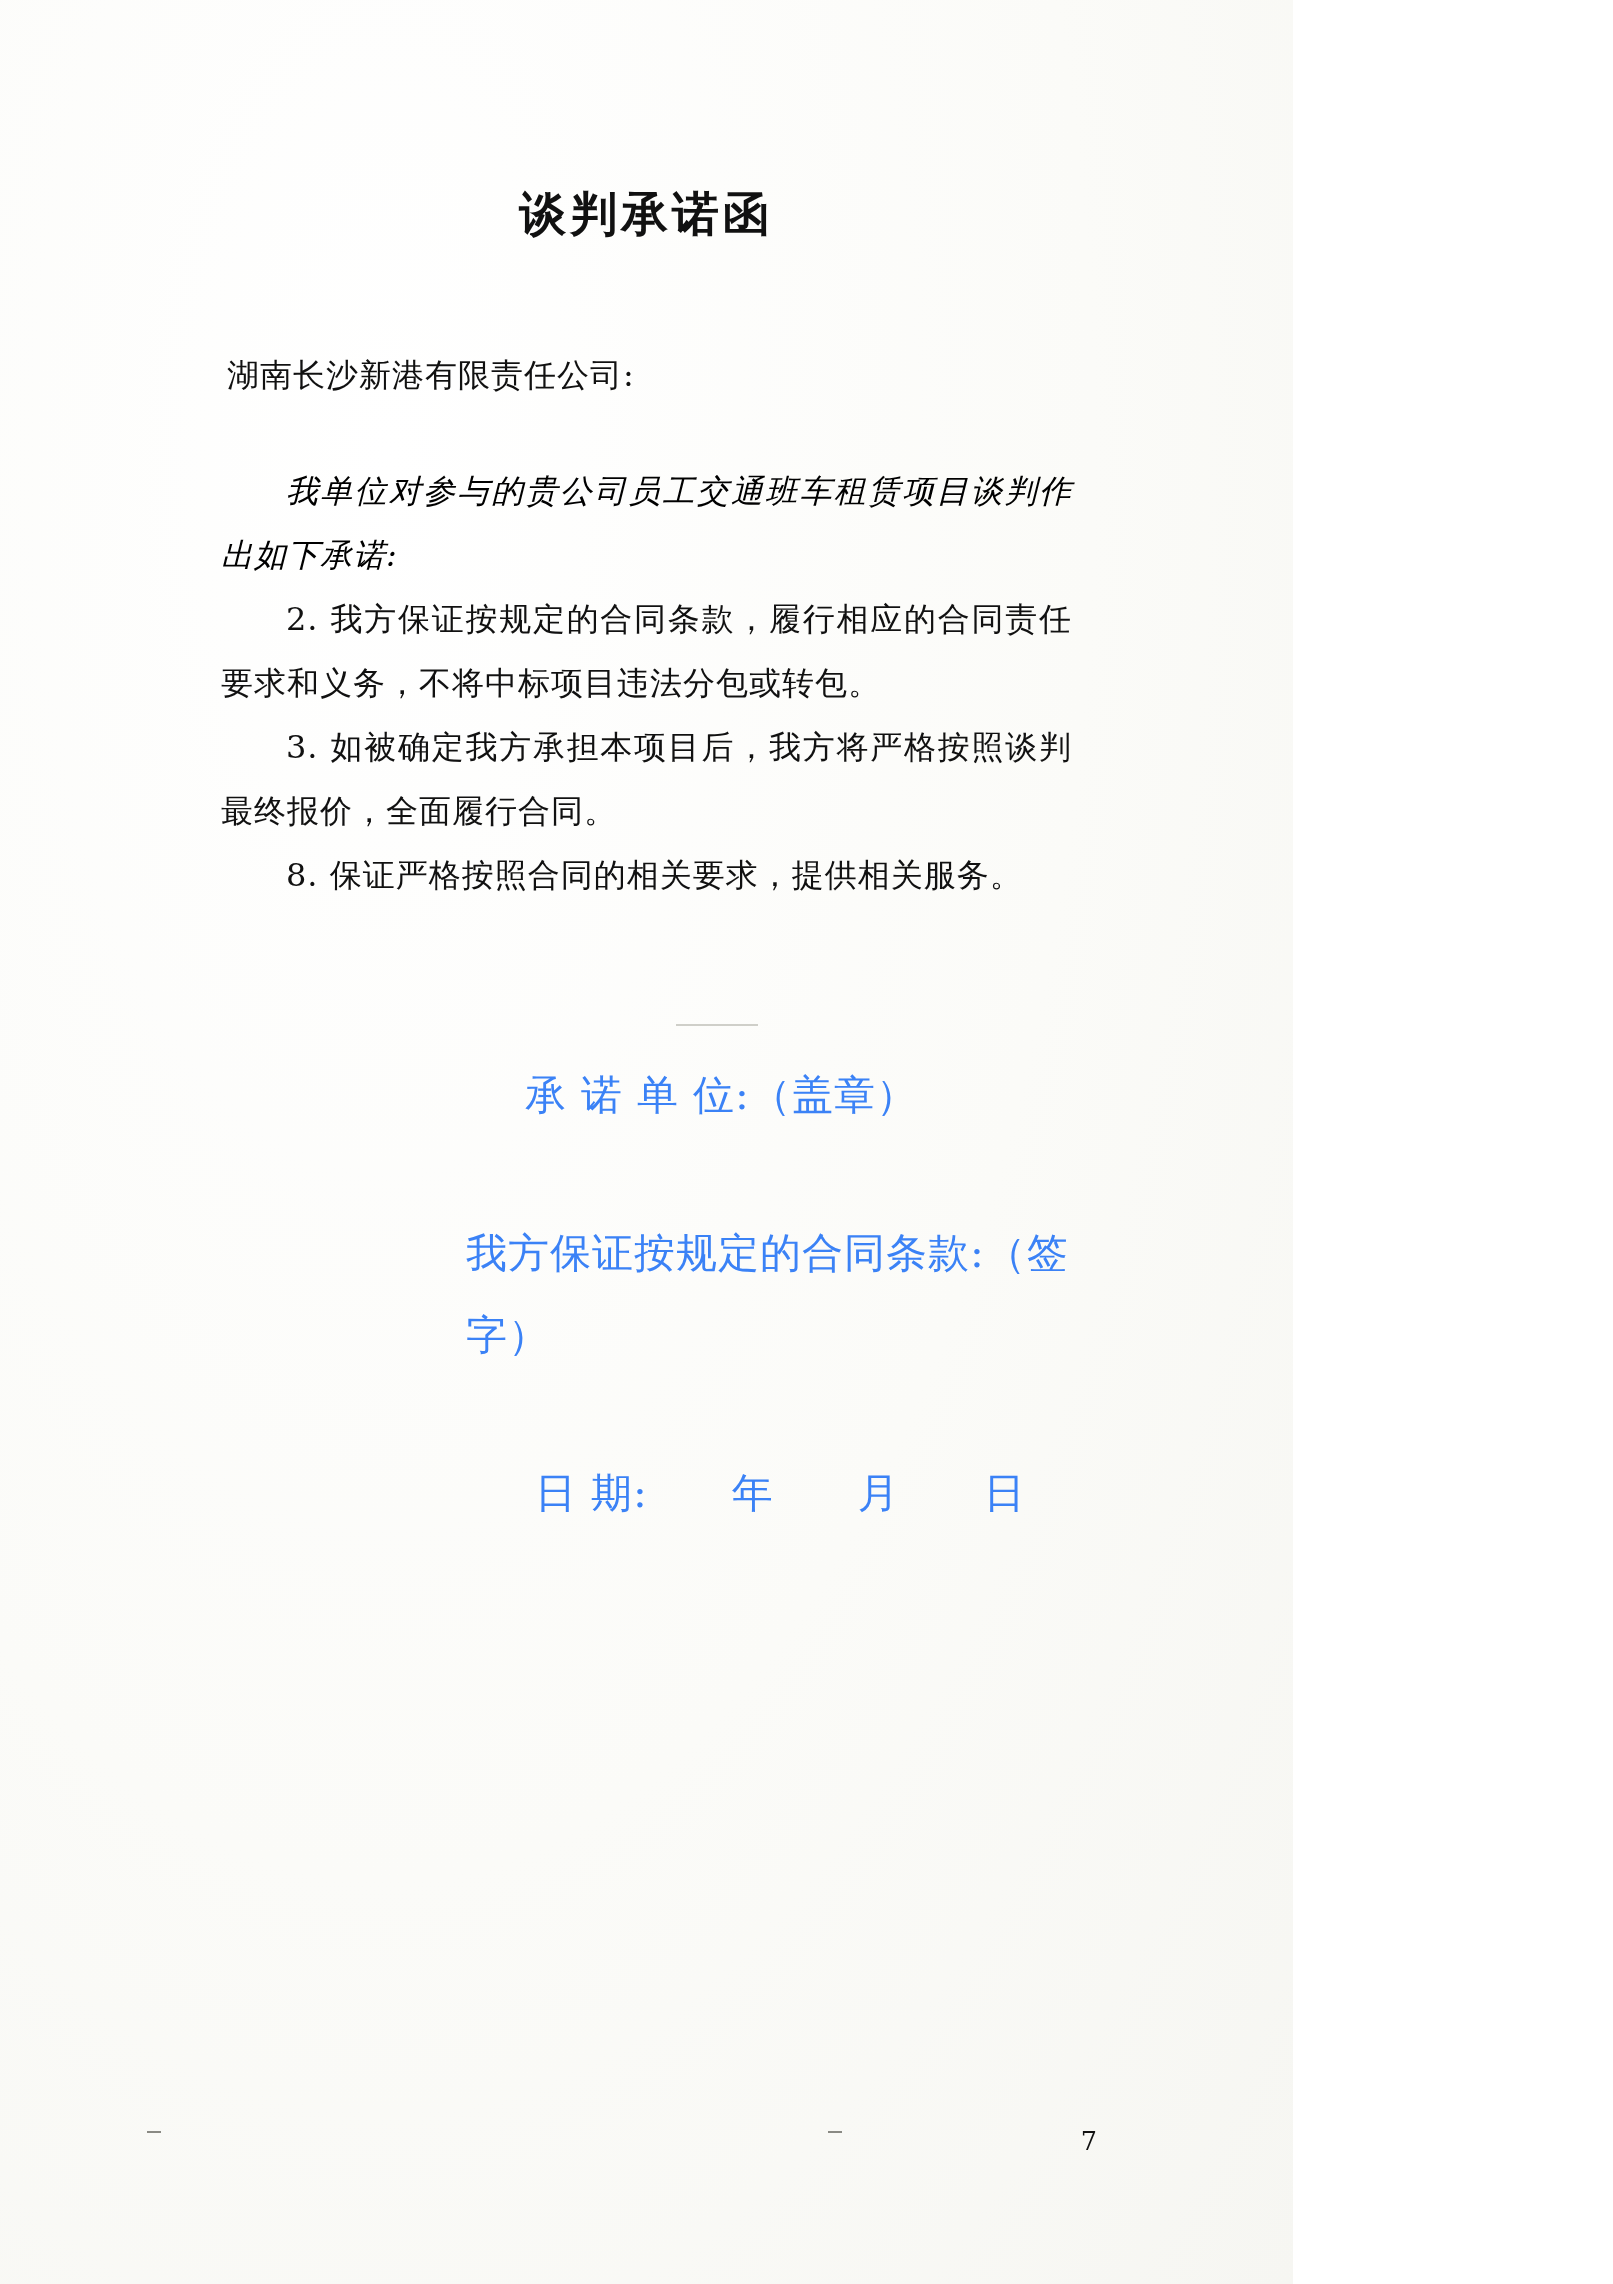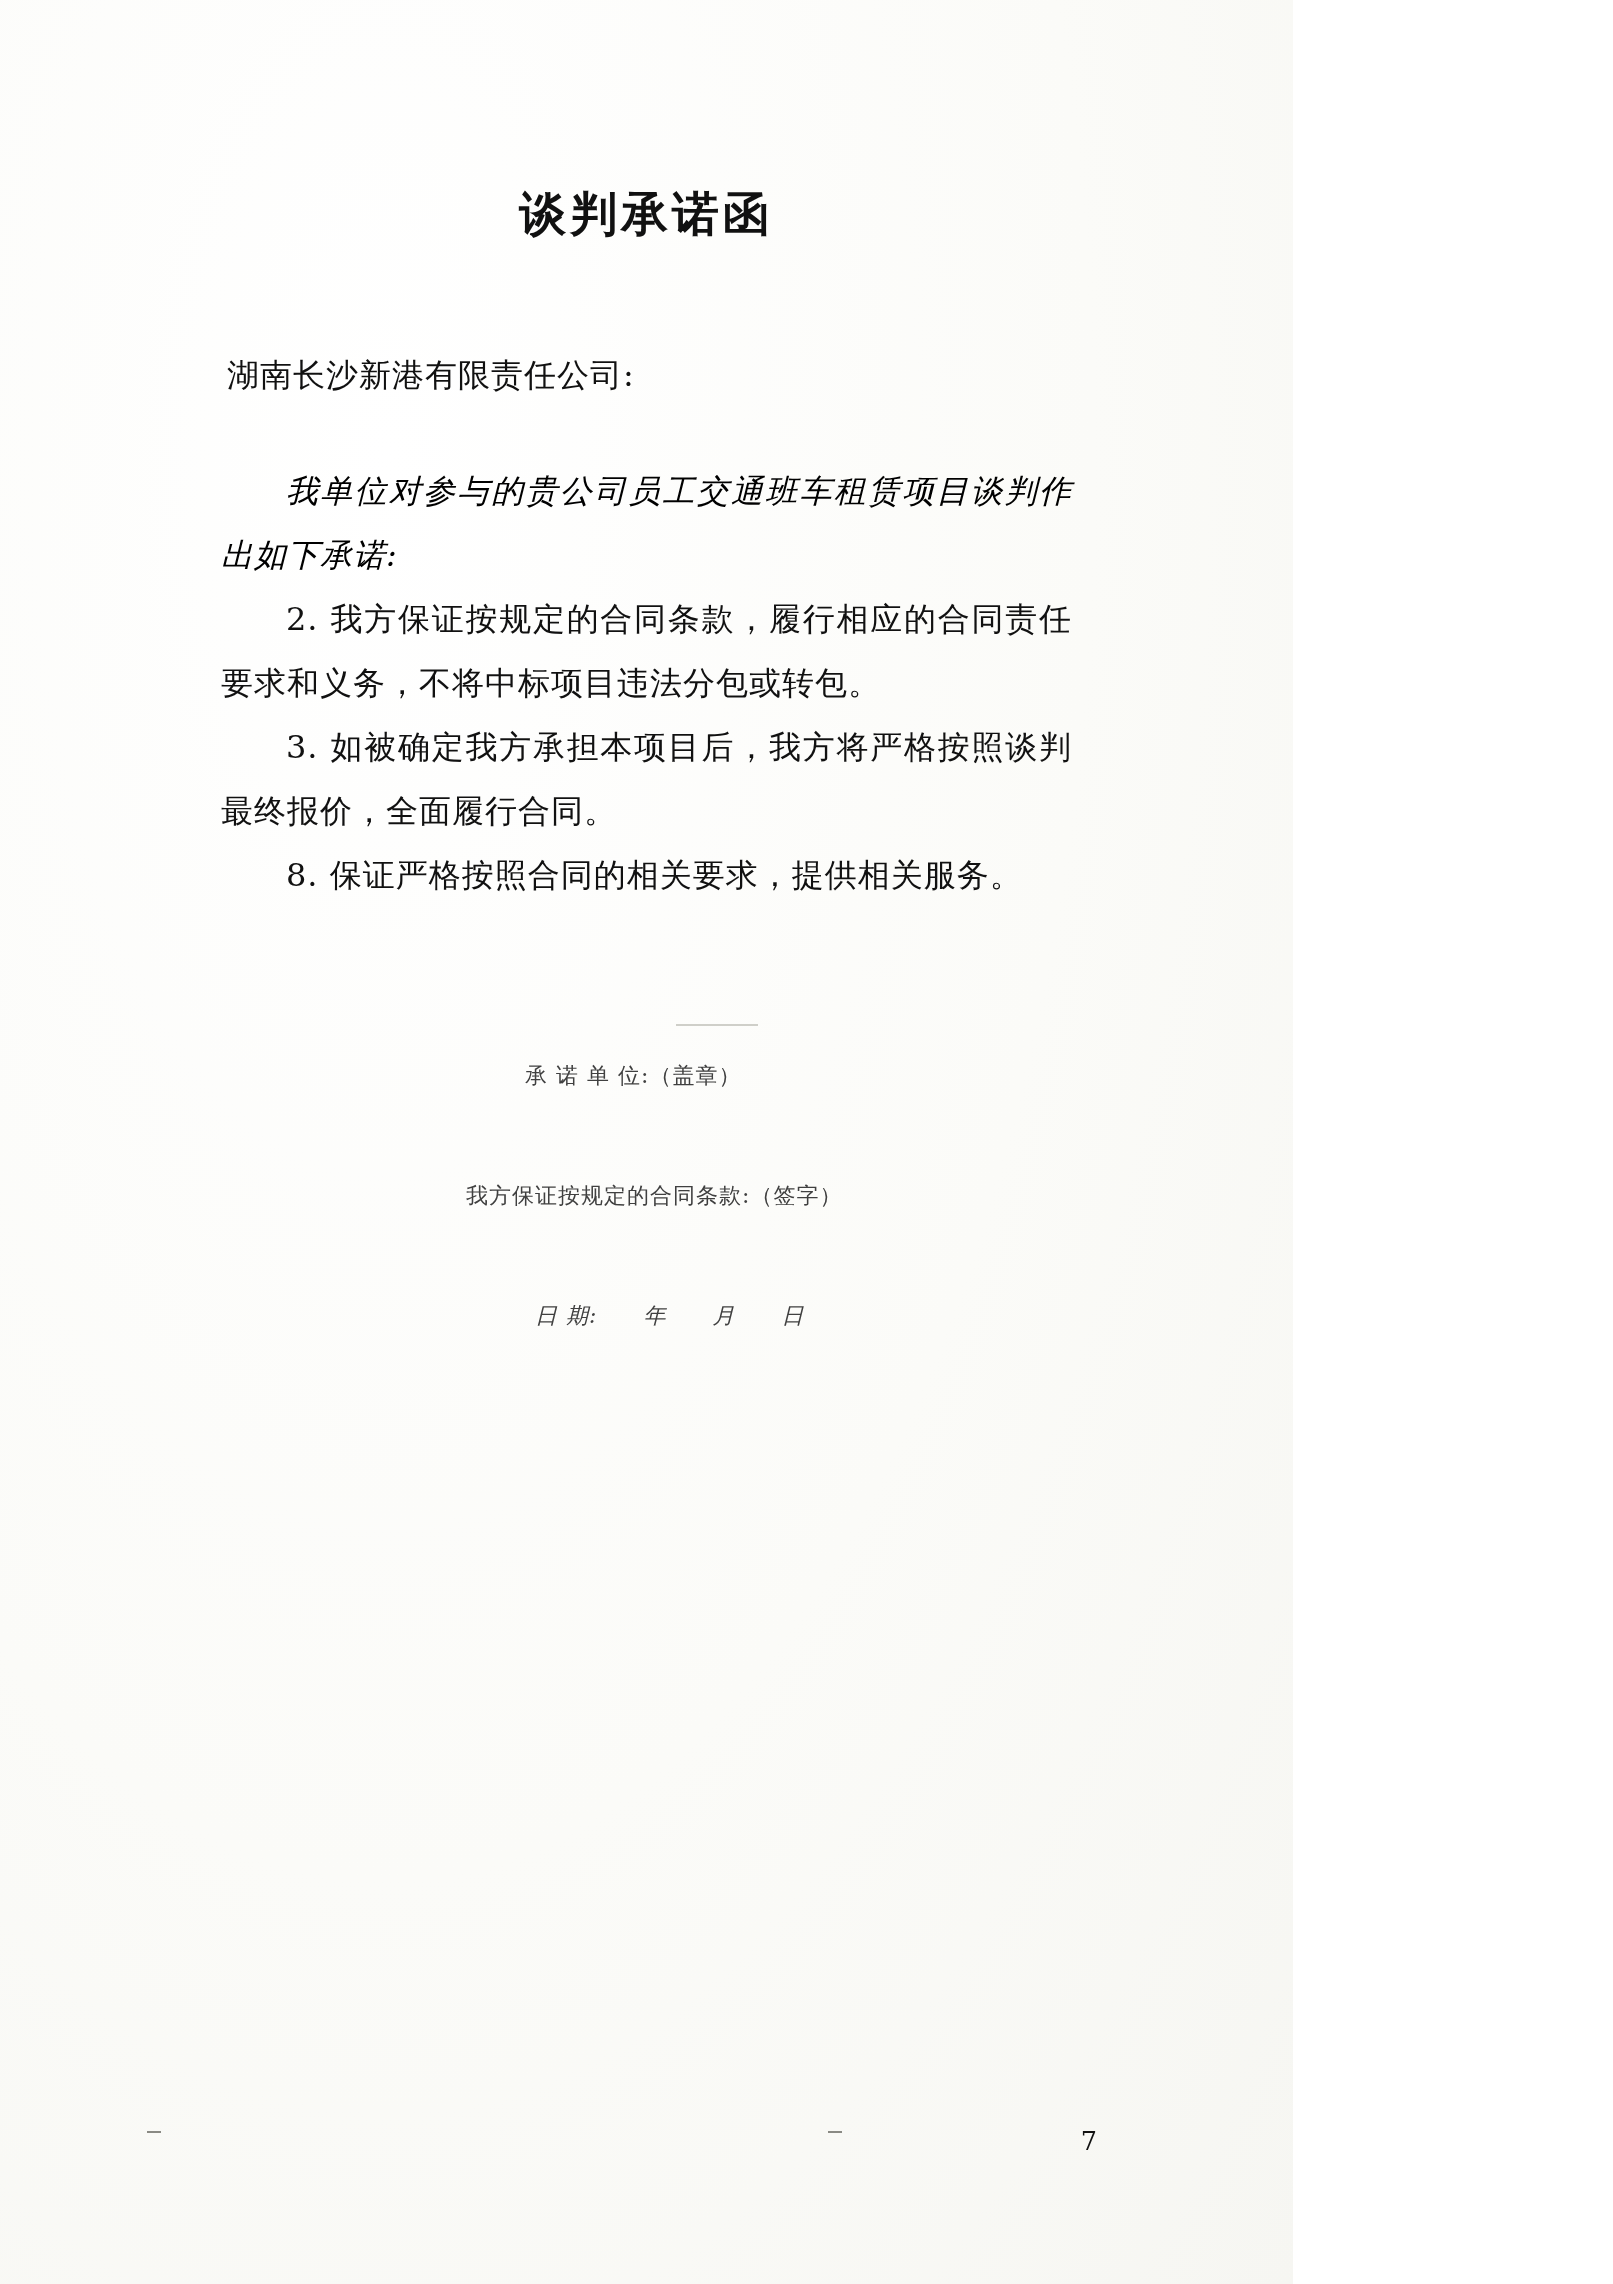--- a/index.html
+++ b/index.html
@@ -74,29 +74,29 @@
     color: #111111;
     letter-spacing: 1px;
     line-height: 2.0;
     text-indent: 65px;
     text-align: justify;
   }
   .sign-block {
     margin-top: 147px;
   }
   .sign-line {
-    font-size: 22px;
-    color: #404040;
+    font-size: 41px;
+    color: #3b82f6;
     letter-spacing: 1px;
     line-height: 2.0;
     margin: 0;
   }
   .sign-1 { padding-left: 304px; margin-top: 0; }
   .sign-2 { padding-left: 245px; margin-top: 76px; }
-  .sign-3 { padding-left: 314px; margin-top: 76px; font-style: italic; }
+  .sign-3 { padding-left: 314px; margin-top: 76px; }
   .page-number {
     position: absolute;
     right: 196px;
     bottom: 129px;
     font-size: 25.5px;
     color: #111111;
     font-family: "DejaVu Serif", serif;
   }
   .tick {
     position: absolute;

